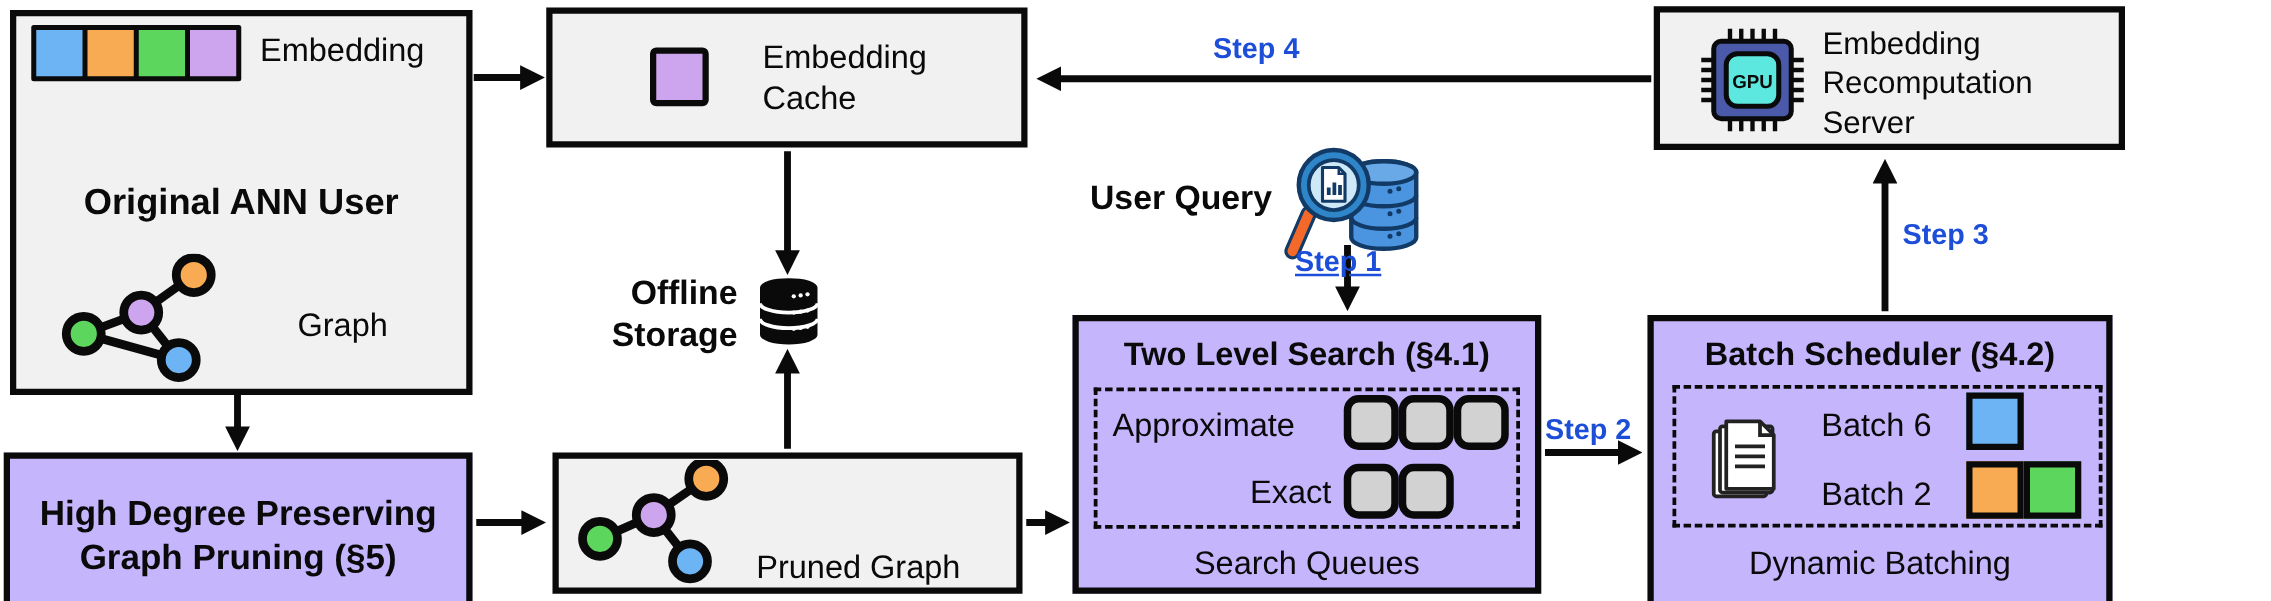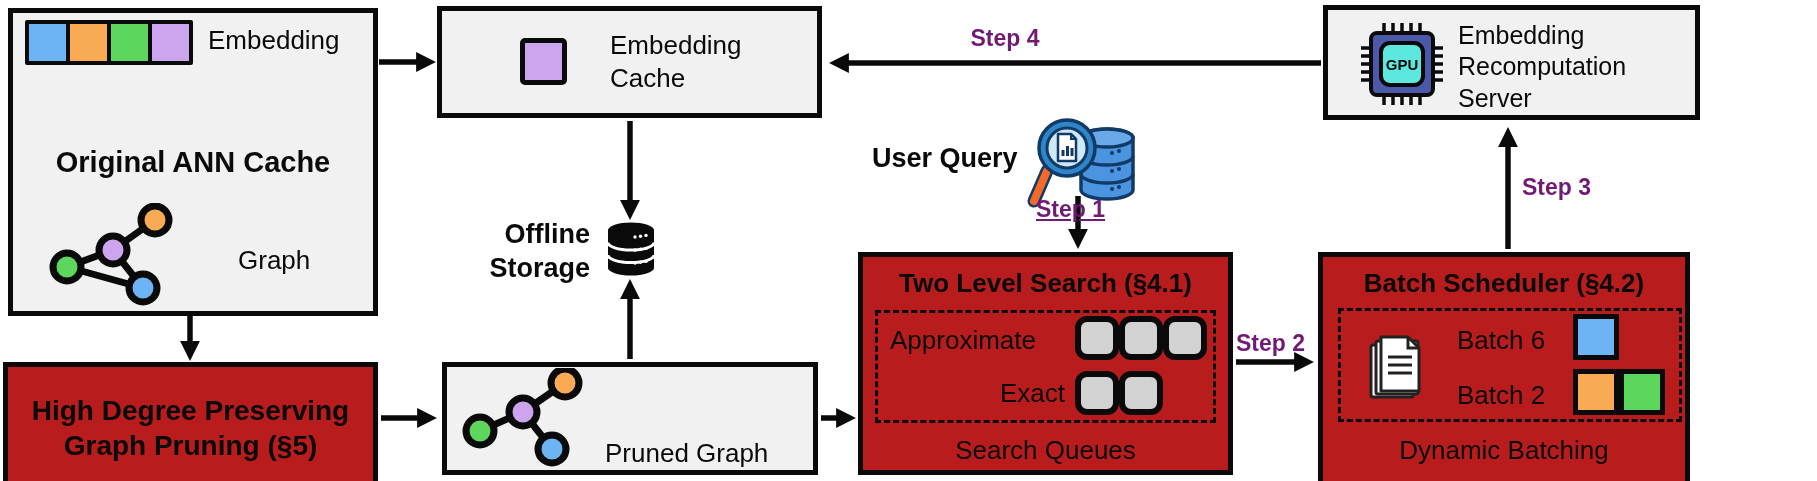--- a/index.html
+++ b/index.html
@@ -1,26 +1,26 @@
 <!DOCTYPE html>
 <html><head>
 <meta charset="utf-8">
 <style>
   html,body{margin:0;padding:0;background:#ffffff;}
   .canvas{
     position:relative;width:1817px;height:481px;background:#ffffff;
     font-family:"Liberation Sans",sans-serif;color:#0a0a0a;overflow:hidden;
   }
   .box{position:absolute;background:#f1f1f1;border:5px solid #0a0a0a;box-sizing:border-box;}
-  .box.dark{background:#b91c1c;}
+  .box.dark{background:#c4b5fd;}
   .lbl{position:absolute;color:#0a0a0a;}
   .ml{white-space:pre-line;line-height:1.25;}
   .bold{font-weight:bold;}
   .center{text-align:center;width:100%;left:0;}
-  .step{position:absolute;font-weight:bold;font-size:23px;color:#701a75;}
+  .step{position:absolute;font-weight:bold;font-size:23px;color:#1d4ed8;}
   #connectors{position:absolute;left:0;top:0;pointer-events:none;}
   
   .chip-row{position:absolute;display:flex;gap:4px;padding:4px;background:#0a0a0a;border-radius:2px;}
   .chip{width:37px;height:37px;}
   .c-blue{background:#6db4f5;}.c-orange{background:#f8ab53;}.c-green{background:#5cd65c;}.c-purple{background:#cda4ee;}
   
   .dashed{position:absolute;border:3px dashed #0a0a0a;box-sizing:border-box;}
   
   .qrow{position:absolute;display:flex;}
   .qcell{width:44px;height:44px;box-sizing:border-box;border:6px solid #0a0a0a;border-radius:12px;background:#d2d2d2;}
@@ -55,21 +55,21 @@
   </svg>
 
   <div class="box" style="left:8px;top:8px;width:370px;height:308px;">
     <div class="chip-row" style="left:12px;top:7px;">
       <div class="chip c-blue"></div>
       <div class="chip c-orange"></div>
       <div class="chip c-green"></div>
       <div class="chip c-purple"></div>
     </div>
     <div class="lbl" style="left:195px;top:12px;font-size:26px;">Embedding</div>
-    <div class="lbl bold center" style="top:133px;font-size:29px;">Original ANN Cache</div>
+    <div class="lbl bold center" style="top:133px;font-size:29px;">Original ANN User</div>
     <svg style="position:absolute;left:35px;top:190px;" width="150" height="105" viewBox="0 0 150 105">
       <g stroke="#0a0a0a" stroke-width="7">
         <line x1="65" y1="47" x2="107" y2="17"></line>
         <line x1="19" y1="64" x2="65" y2="47"></line>
         <line x1="65" y1="47" x2="95" y2="85"></line>
         <line x1="19" y1="64" x2="95" y2="85"></line>
       </g>
       <g stroke="#0a0a0a" stroke-width="7">
         <circle cx="107" cy="17" r="14" fill="#f8ab53"></circle>
         <circle cx="65" cy="47" r="14" fill="#cda4ee"></circle>

